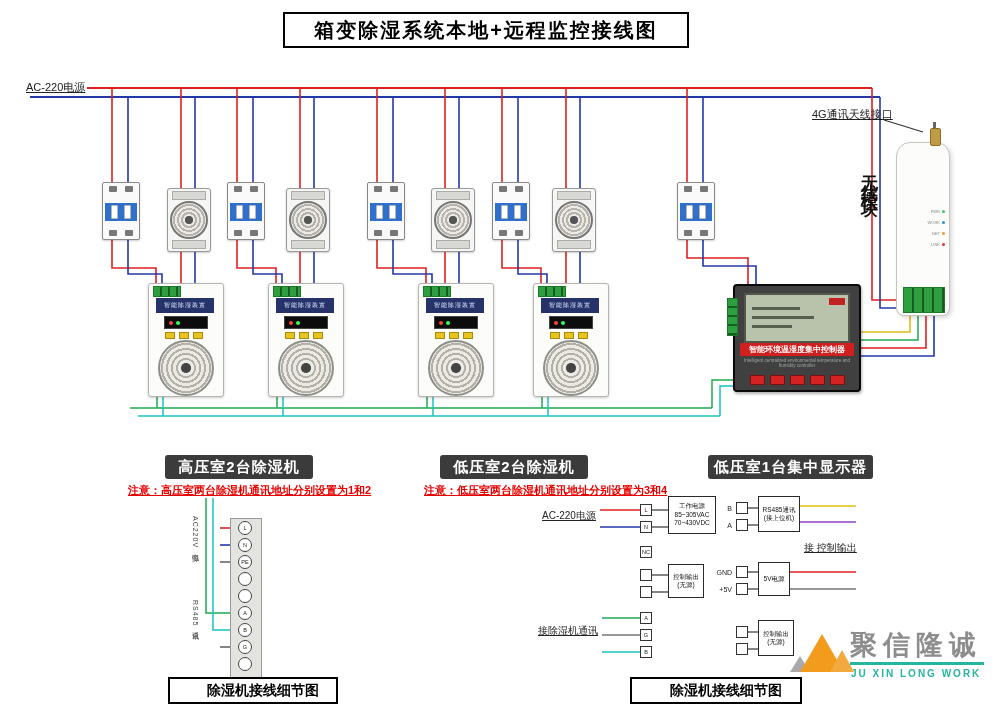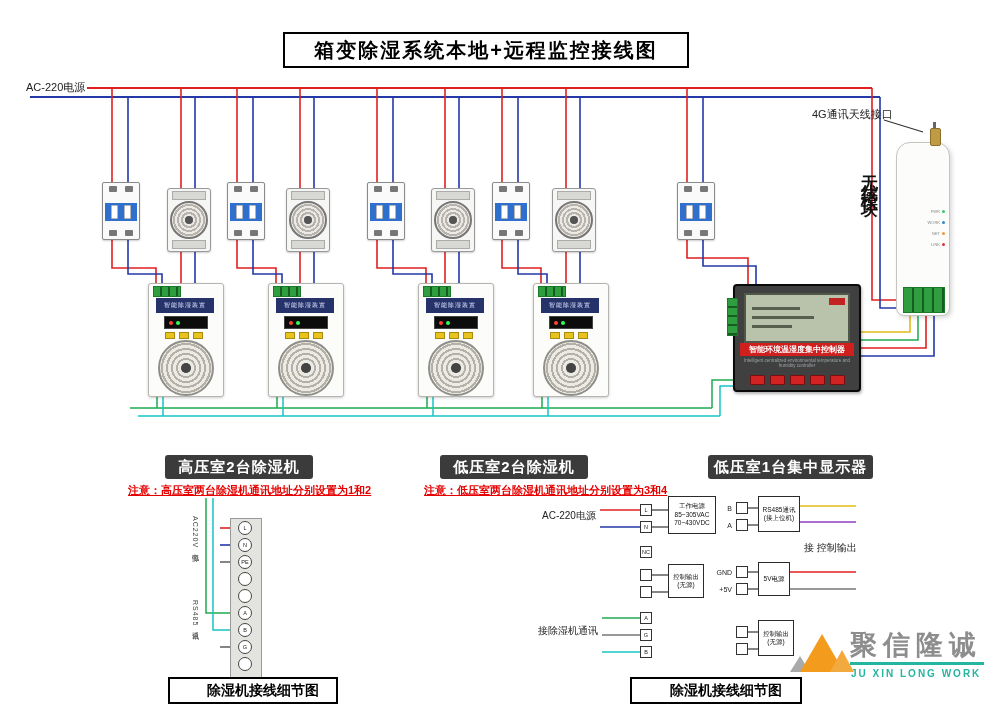--- a/index.html
+++ b/index.html
@@ -5,21 +5,21 @@
   html,body{margin:0;padding:0;background:#fff;font-family:"Liberation Sans","DejaVu Sans",sans-serif;}
   #stage{position:relative;width:1000px;height:707px;background:#fff;overflow:hidden;}
   .abs{position:absolute;}
   .titlebox{border:2px solid #000;background:#fff;font-size:20px;font-weight:bold;letter-spacing:2px;
             display:flex;align-items:center;justify-content:center;color:#000;}
   .seclabel{background:#3b3b3b;color:#fff;font-size:15px;font-weight:bold;border-radius:3px;
             display:flex;align-items:center;justify-content:center;letter-spacing:1px;}
   .note{color:#e60000;font-size:11px;font-weight:bold;white-space:nowrap;text-decoration:underline;}
   .dtitle{border:2px solid #000;background:#fff;font-size:14px;font-weight:bold;
           display:flex;align-items:center;justify-content:center;padding-left:20px;}
-  .smalllabel{font-size:10px;color:#222;white-space:nowrap;}
+  .smalllabel{font-size:10px;color:#222;white-space:nowrap;text-decoration:underline;}
   .vlabel{writing-mode:vertical-rl;font-size:17px;font-weight:bold;letter-spacing:8px;color:#111;}
   .vsmall{writing-mode:vertical-rl;font-size:7px;color:#444;letter-spacing:1px;}
 
   
   .breaker{width:36px;height:56px;background:#fafafa;border:1px solid #8a8a8a;border-radius:2px;box-shadow:0 1px 2px rgba(0,0,0,.2);}
   .b-screw{position:absolute;width:8px;height:6px;background:#777;border-radius:1px;}
   .b-band{position:absolute;left:2px;right:2px;top:20px;height:18px;background:#2f6fce;
           display:flex;gap:6px;align-items:center;justify-content:center;}
   .b-lever{width:5px;height:12px;background:#fff;border:1px solid #b5b5b5;border-radius:1px;}
 
@@ -181,21 +181,21 @@
       <path d="M748,508 H758"></path>
         <path d="M748,525 H758"></path>
       <path d="M748,572 H758"></path>
         <path d="M748,589 H758"></path>
       <path d="M748,632 H758"></path>
         <path d="M748,649 H758"></path>
       <path d="M790,589 H856"></path>
     </g>
   </svg>
 
-  <div class="abs titlebox" style="left:283px;top:32px;width:402px;height:32px">箱变除湿系统本地+远程监控接线图</div>
+  <div class="abs titlebox" style="left:283px;top:12px;width:402px;height:32px">箱变除湿系统本地+远程监控接线图</div>
   <div class="abs smalllabel" style="left:24px;top:80px;font-size:11px;background:#fff;padding:0 2px">AC-220电源</div>
 
   <div class="abs breaker" style="left:102px;top:182px">
     <div class="b-screw" style="left:6px;top:3px"></div>
     <div class="b-screw" style="left:22px;top:3px"></div>
     <div class="b-band">
       <span class="b-lever"></span>
       <span class="b-lever"></span>
     </div>
     <div class="b-screw" style="left:6px;bottom:3px"></div>

